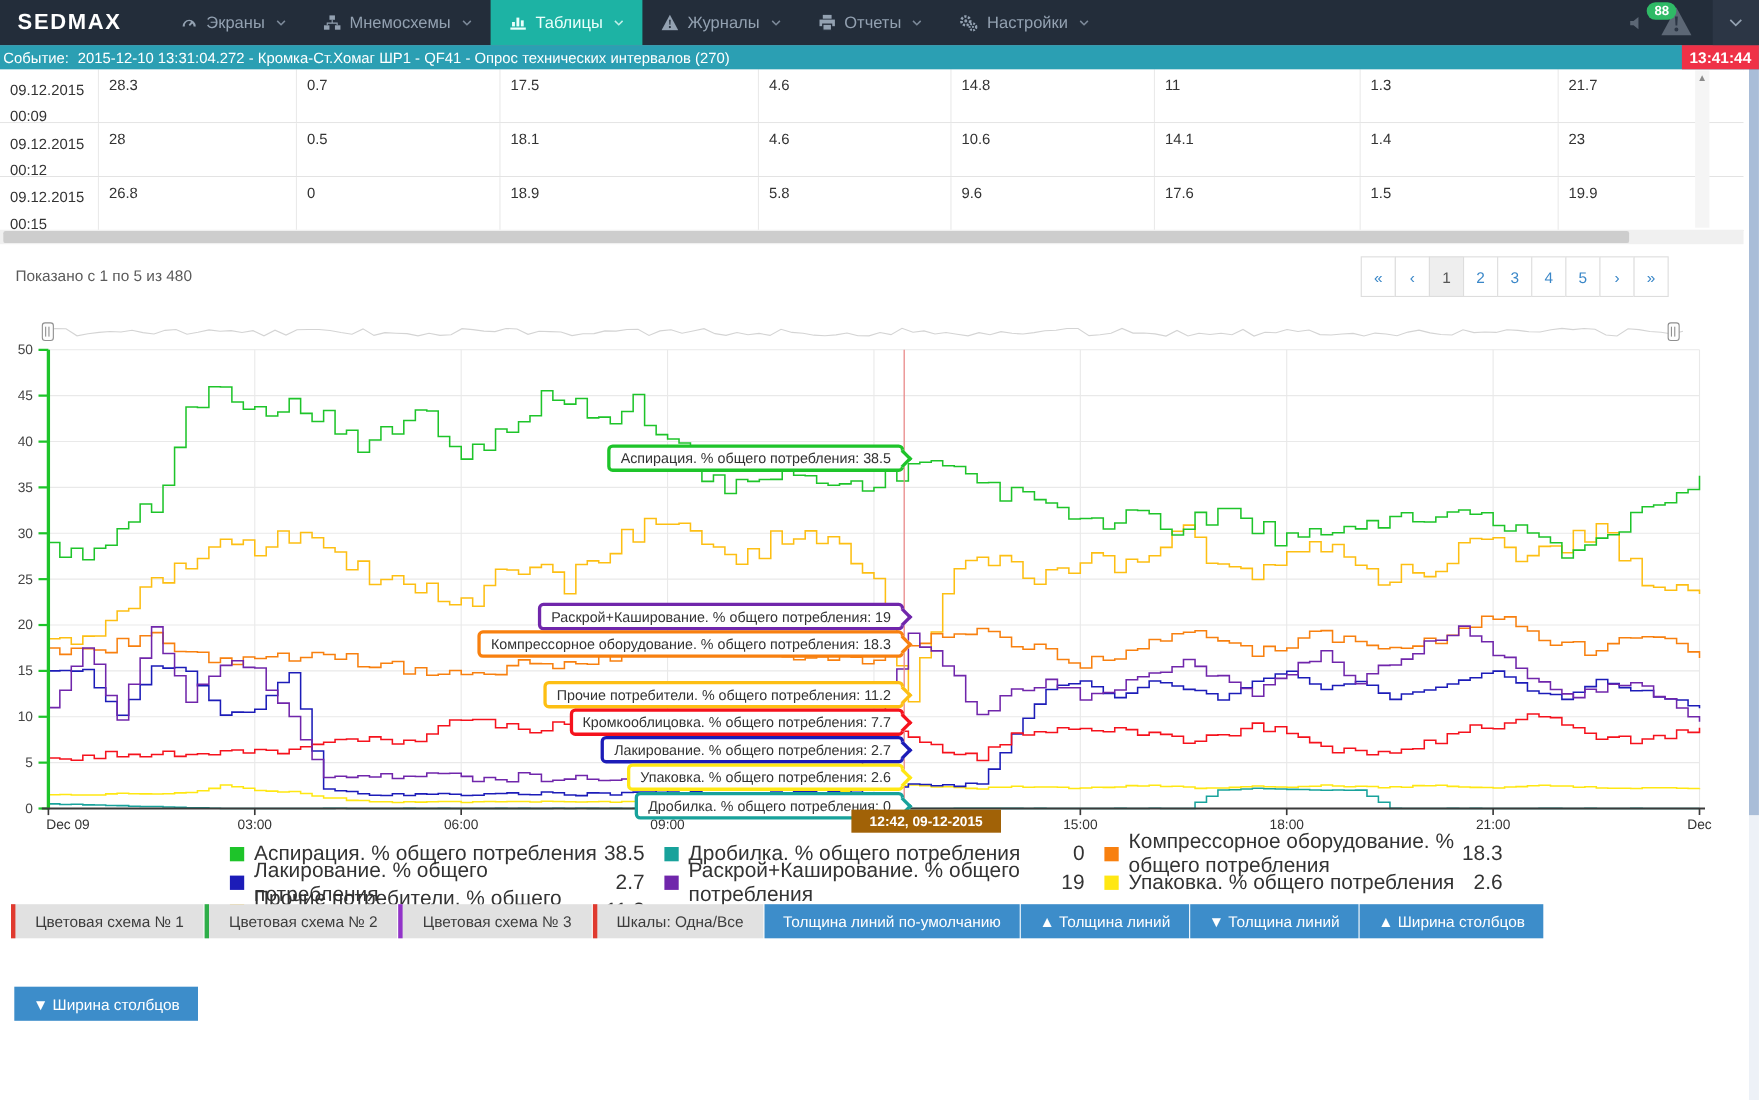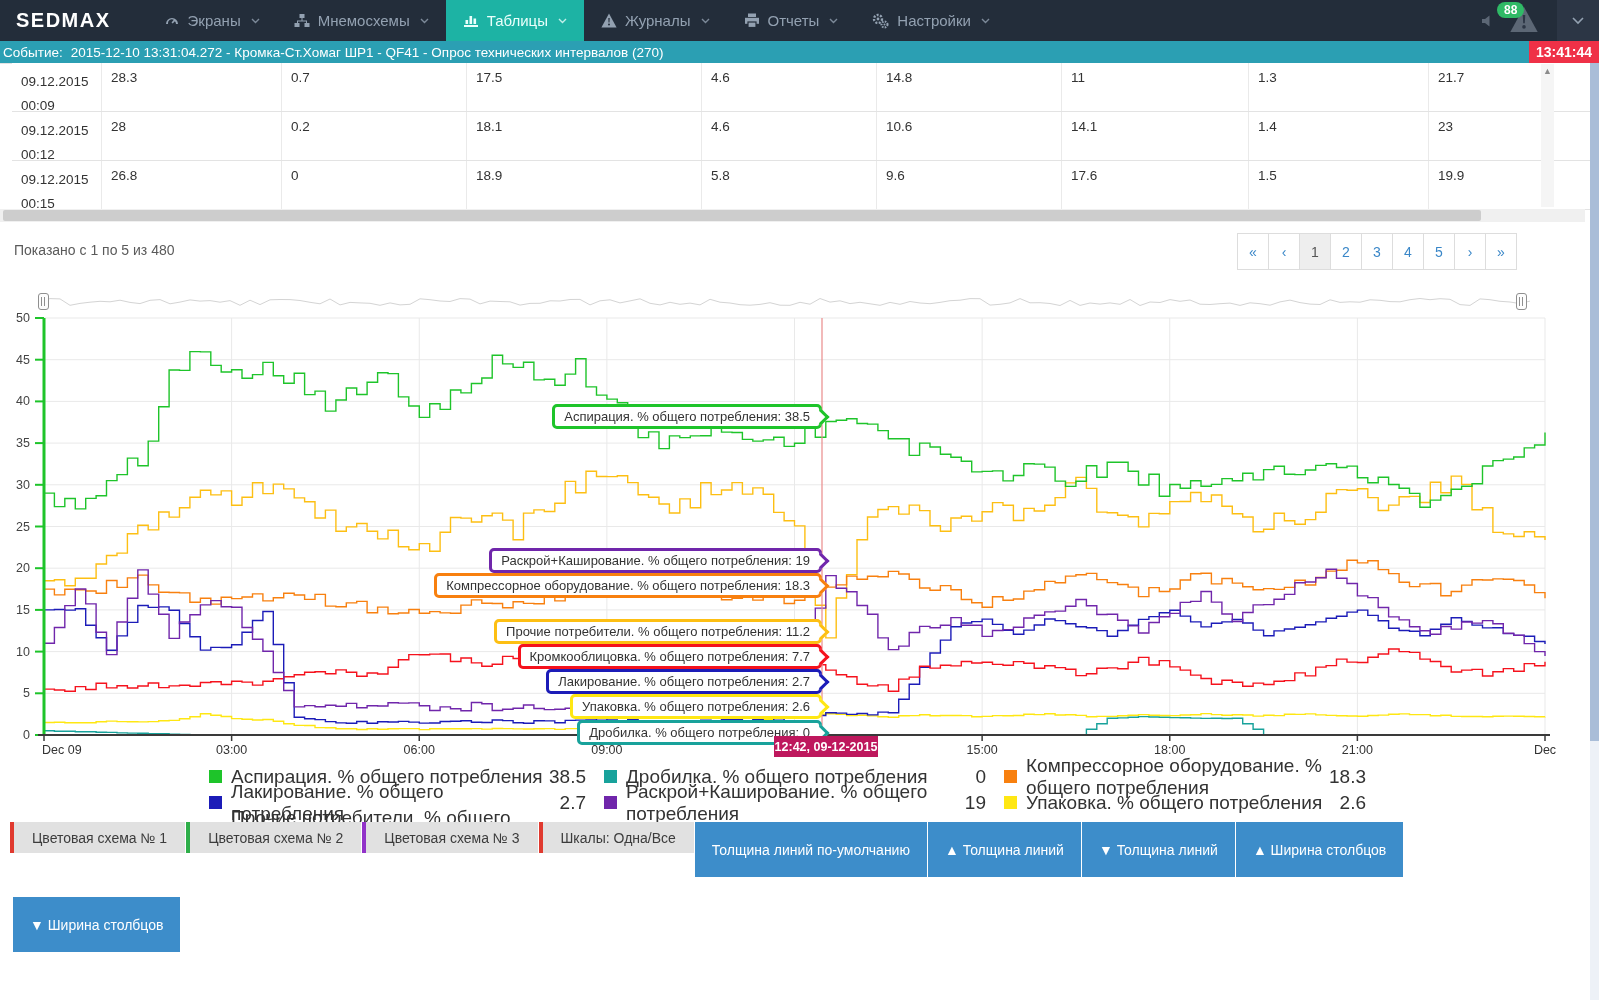--- a/index.html
+++ b/index.html
@@ -13,54 +13,54 @@
   .nav-item.active{background:#1db3a4;color:#eafffb}
   .nav-right{margin-left:auto;display:flex;align-items:center;gap:14px;padding-right:0}
   .alarm-wrap{position:relative;width:34px;height:30px}
   .alarm-badge{position:absolute;top:-4px;left:-12px;background:#2fba66;color:#fff;font-size:12px;font-weight:bold;border-radius:9px;padding:1px 7px;z-index:2}
   .nav-chevron{width:42px;height:41px;background:#2c3645;display:flex;align-items:center;justify-content:center;cursor:pointer}
   
   .eventbar{position:absolute;top:41px;left:0;width:1599px;height:22px;background:#2b9fb3;color:#fff;font-size:13.5px;display:flex;align-items:center;padding-left:3px;box-sizing:border-box;z-index:29}
   .eventbar .evlabel{margin-right:8px}
   .clockbox{position:absolute;right:0;top:0;height:22px;background:#ef3147;color:#fff;font-weight:bold;font-size:14px;padding:0 7px;display:flex;align-items:center}
   
-  .dtable{position:absolute;top:63px;left:12px;width:1585px}
+  .dtable{position:absolute;top:63px;left:0;width:1585px}
   .trow{display:flex;border-bottom:1px solid #e3e3e3;background:#fff;height:48px}
   .tcell{border-right:1px solid #eaeaea;padding:7px 8px 0 9px;font-size:13.5px;color:#333;box-sizing:border-box;flex:none}
   .tcell.date{width:90px;line-height:1.75}
   .tbltop{position:absolute;top:60px;left:0;width:1585px;height:3px;border-bottom:1px solid #e3e3e3;background:#fafafa}
   .hscroll{position:absolute;top:209px;left:0;width:1585px;height:13px;background:#f0f0f0}
   .hthumb{position:absolute;left:3px;top:1px;height:11px;width:1478px;background:#cdcdcd;border-radius:2px}
   .vscroll{position:absolute;left:1541px;top:64px;width:13px;height:143px;background:#f5f5f5}
   .vscroll .arrow{color:#8b8b8b;font-size:9px;text-align:center;line-height:14px}
   
   .summary{position:absolute;top:242px;left:14px;font-size:14px;color:#5a5a5a}
   .pager{position:absolute;top:233px;left:1238px;display:flex}
   .page{width:30px;height:35px;border:1px solid #ddd;margin-left:-1px;display:flex;align-items:center;justify-content:center;font-size:14px;color:#3a87c8;background:#fff;cursor:pointer}
   .page.active{background:#eee;color:#555}
   
   .chart{position:absolute;top:288px;left:0;width:1599px;height:472px}
   .chart svg{position:absolute;top:0;left:0}
   svg text{font-family:"Liberation Sans",sans-serif}
   .tip{position:absolute;right:777px;height:17px;line-height:17px;padding:1px 9px;background:#fff;border:3px solid #a16207;border-radius:5px;font-size:13px;color:#333;white-space:nowrap;z-index:6}
   .tip-arrow{position:absolute;right:-8px;top:4px;width:9px;height:9px;background:#fff;border-top:3px solid #888;border-right:3px solid #888;transform:rotate(45deg)}
-  .marker{position:absolute;left:774px;top:448px;width:104px;height:21px;background:#be185d;color:#fff;font-size:12.5px;font-weight:bold;display:flex;align-items:center;justify-content:center;z-index:7}
+  .marker{position:absolute;left:774px;top:448px;width:136px;height:21px;background:#a16207;color:#fff;font-size:12.5px;font-weight:bold;display:flex;align-items:center;justify-content:center;z-index:7}
   .nav-handle{position:absolute;top:5px;width:9px;height:15px;border:1px solid #8f8f8f;border-radius:3px;background:#fdfdfd;z-index:5}
   .nav-handle i{position:absolute;top:3px;bottom:3px;width:1px;background:#8f8f8f}
   .nav-handle i.b1{left:2px}.nav-handle i.b2{left:5px}
   
   .legend{position:absolute;top:768px;left:209px;width:1175px;display:grid;grid-template-columns:395px 400px 380px;row-gap:9px;column-gap:0}
   .litem{display:flex;align-items:center;font-size:19px;color:#333;height:17px}
   .swatch{width:13px;height:13px;margin-right:9px;flex:none}
   .lval{margin-left:auto;padding-right:18px}
   
   .btnrow1{position:absolute;top:822px;left:10px;display:flex;gap:1px}
   .btnrow2{position:absolute;top:897px;left:13px;display:flex}
   .btn{height:31px;display:flex;align-items:center;padding:0 18px;font-size:14px;color:#3c3c3c;background:#e1e1e1;border-left:4px solid transparent;cursor:pointer;white-space:nowrap}
-  .btn.blue{background:#3d8dca;color:#fff;border-left:none;padding:12px 17px}
+  .btn.blue{background:#3d8dca;color:#fff;border-left:none;padding:0 17px}
   
   .pagescroll{position:absolute;top:41px;right:0;width:9px;height:959px;background:#edf1f7}
   .pagethumb{position:absolute;top:0;left:0;width:9px;height:700px;background:#a9bdd8}
 </style>
 </head>
 <body>
 
 <div class="navbar">
   <div class="logo">SEDMAX</div>
   <div class="nav-item">
@@ -164,21 +164,21 @@
     <div class="tcell" style="width:235px">17.5</div>
     <div class="tcell" style="width:175px">4.6</div>
     <div class="tcell" style="width:185px">14.8</div>
     <div class="tcell" style="width:187px">11</div>
     <div class="tcell" style="width:180px">1.3</div>
     <div class="tcell" style="width:168px;border-right:none">21.7</div>
   </div>
   <div class="trow">
     <div class="tcell date"><span>09.12.2015</span><br><span>00:12</span></div>
     <div class="tcell" style="width:180px">28</div>
-    <div class="tcell" style="width:185px">0.2</div>
+    <div class="tcell" style="width:185px">0.5</div>
     <div class="tcell" style="width:235px">18.1</div>
     <div class="tcell" style="width:175px">4.6</div>
     <div class="tcell" style="width:185px">10.6</div>
     <div class="tcell" style="width:187px">14.1</div>
     <div class="tcell" style="width:180px">1.4</div>
     <div class="tcell" style="width:168px;border-right:none">23</div>
   </div>
   <div class="trow">
     <div class="tcell date"><span>09.12.2015</span><br><span>00:15</span></div>
     <div class="tcell" style="width:180px">26.8</div>

